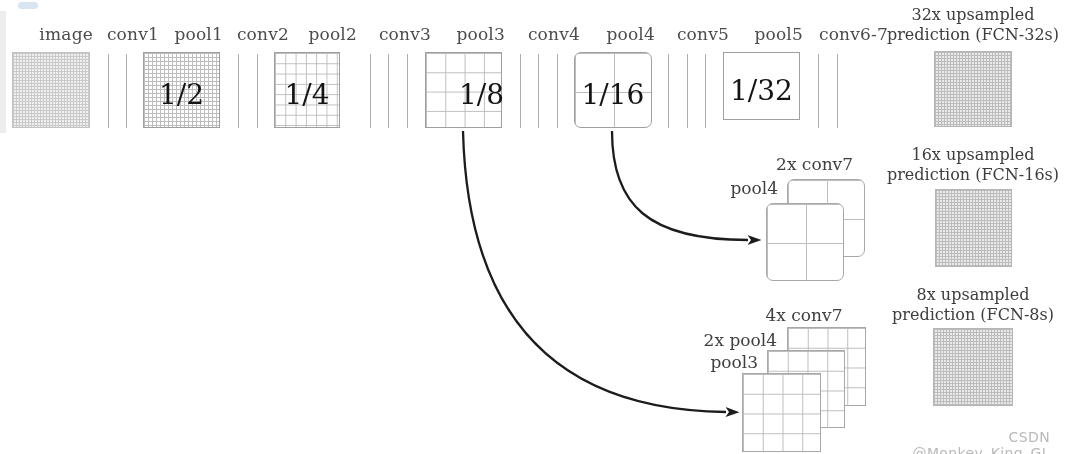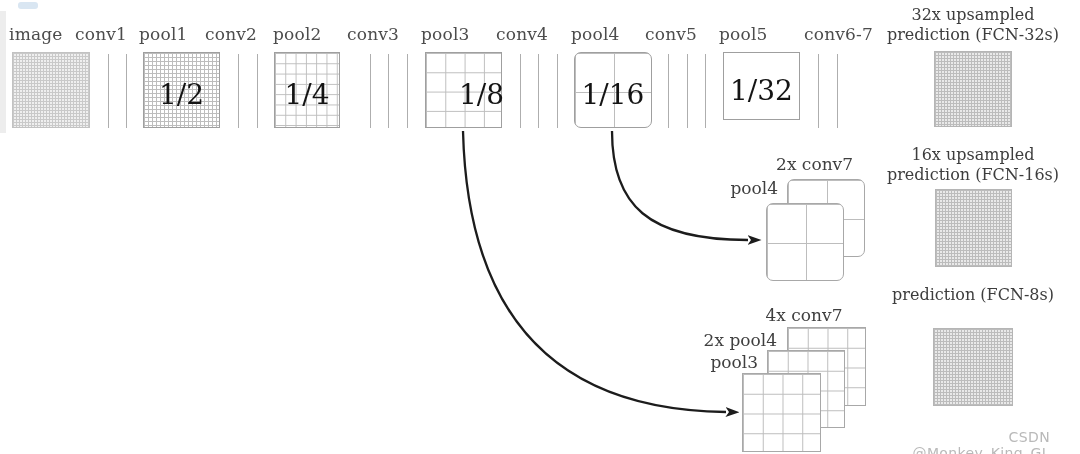--- a/index.html
+++ b/index.html
@@ -20,21 +20,21 @@
         background-image:linear-gradient(to right,#bcbcbc 1px,transparent 1px),
                          linear-gradient(to bottom,#bcbcbc 1px,transparent 1px);
         background-size:3px 3px;}
   .cells4 {background-size:4px 4px;}
   .cells10{background-size:10.3px 10.3px;}
   .cells19{background-size:19.3px 19.3px;padding-left:36px;}
   .cells39{background-size:39px 39px;border-radius:7px;}
   .cells20{background-size:19.75px 19.75px;}
   .vline{position:absolute;top:54px;height:74px;width:1px;background:#aeaeae;}
   
-  .stage-label{position:absolute;top:24px;height:18px;width:84px;text-align:left;
+  .stage-label{position:absolute;top:24px;height:18px;width:84px;text-align:right;
                font-size:17px;color:#4c4c4c;letter-spacing:.2px;}
   .fraction{font-size:28px;color:#141414;padding-top:8px;}
   .out-label{position:absolute;width:200px;text-align:center;font-size:16px;
              line-height:20px;color:#3d3d3d;}
   .fus-label{position:absolute;height:20px;font-size:17px;color:#3f3f3f;text-align:right;}
   .watermark{position:absolute;left:874px;top:429px;width:176px;text-align:right;
              font-family:"DejaVu Sans","Liberation Sans",sans-serif;
              font-size:14px;color:#b9b9b9;letter-spacing:.4px;}
   
   .edge-strip{position:absolute;left:0;top:11px;width:6px;height:122px;background:#ededed;}
@@ -103,20 +103,21 @@
   </div>
   <div class="sq pred" style="left:934px;top:51px;width:78px;height:76px"></div>
 
   <div class="out-label" style="left:873px;top:145px">
     <div>16x upsampled</div>
     <div>prediction (FCN-16s)</div>
   </div>
   <div class="sq pred" style="left:935px;top:189px;width:77px;height:78px"></div>
 
   <div class="out-label" style="left:873px;top:285px">
+    <div>8x upsampled</div>
     <div>prediction (FCN-8s)</div>
   </div>
   <div class="sq pred" style="left:933px;top:328px;width:80px;height:78px"></div>
 
   <div class="fus-label" style="left:753px;top:154px;width:100px;">2x conv7</div>
   <div class="fus-label" style="left:718px;top:178px;width:60px">pool4</div>
   <div class="sq grid cells39" style="left:787px;top:179px;width:78px;height:78px;border-color:#a8a8a8"></div>
   <div class="sq grid cells39" style="left:766px;top:203px;width:78px;height:78px;border-color:#a8a8a8"></div>
 
   <div class="fus-label" style="left:754px;top:305px;width:100px;text-align:center">4x conv7</div>

